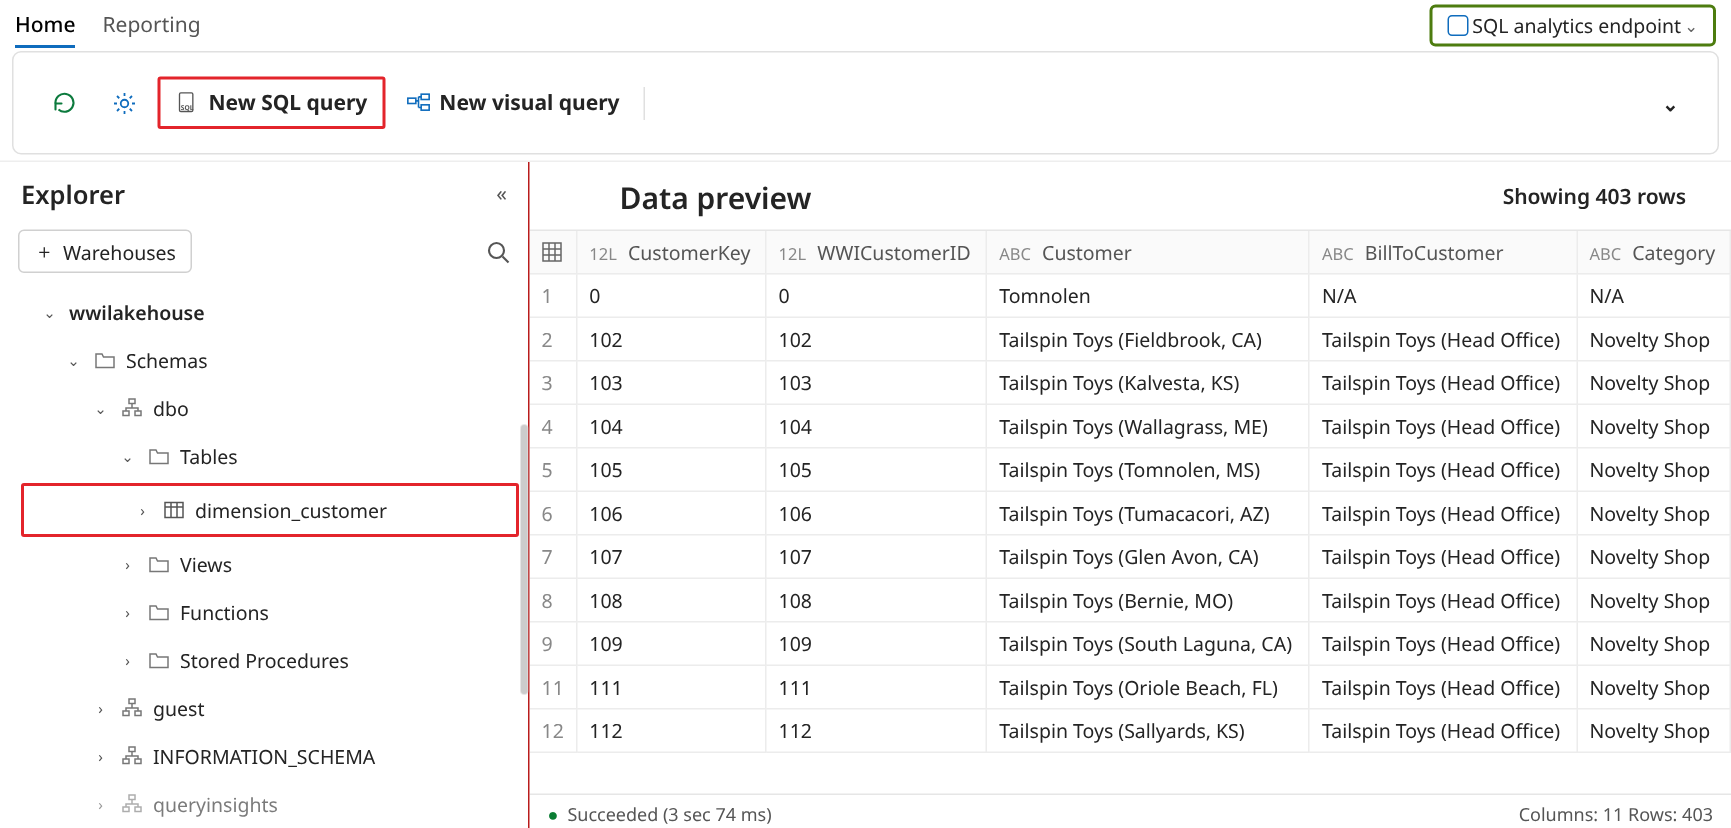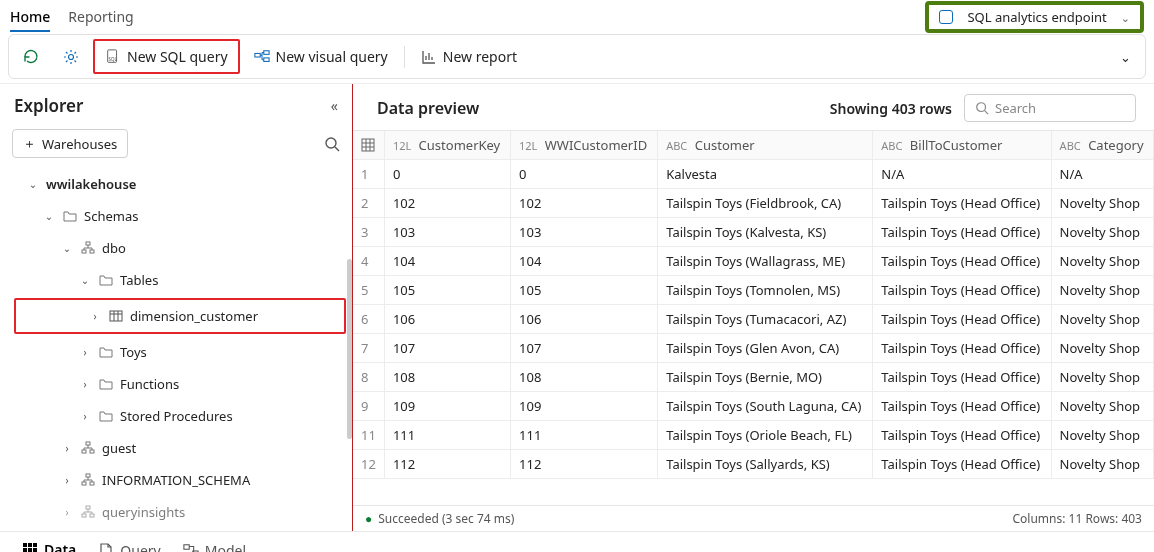--- a/index.html
+++ b/index.html
@@ -2,25 +2,25 @@
 <html><head>
   <meta charset="utf-8">
   <style>
     * { box-sizing: border-box; margin: 0; padding: 0; font-family: "Segoe UI", system-ui, sans-serif; }
     body { width: 1154px; height: 552px; background: #fff; color: #242424; font-size: 13px; overflow: hidden; }
 
     .topbar { display: flex; align-items: center; justify-content: space-between; padding: 4px 10px 0 10px; height: 30px; }
     .tabs { display: flex; gap: 18px; }
     .tab { padding: 4px 0; color: #555; cursor: pointer; font-size: 14px; }
     .tab.active { color: #000; border-bottom: 2px solid #0f6cbd; font-weight: 500; }
-    .endpoint { border: 4px solid #4d7c0f; border-radius: 4px; padding: 3px 10px; display: flex; align-items: center; gap: 14px; font-size: 13px; cursor: pointer; }
+    .endpoint { border: 2px solid #4d7c0f; border-radius: 4px; padding: 3px 10px; display: flex; align-items: center; gap: 2px; font-size: 13px; cursor: pointer; }
     .endpoint .cube { width: 14px; height: 14px; border: 1.5px solid #0f6cbd; border-radius: 3px; display: inline-block; position: relative; }
     .endpoint .chev { font-size: 11px; color: #666; }
 
-    .toolbar { border: 1px solid #e0e0e0; border-radius: 6px; margin: 4px 8px; padding: 4px; display: flex; align-items: center; gap: 4px; position: relative; }
+    .toolbar { border: 1px solid #e0e0e0; border-radius: 6px; margin: 4px 8px; padding: 16px; display: flex; align-items: center; gap: 4px; position: relative; font-weight: bold; }
     .tb-item { display: flex; align-items: center; gap: 6px; padding: 6px 10px; border-radius: 4px; cursor: pointer; font-size: 14px; }
     .tb-item.boxed { border: 2.5px solid #e3242b; border-radius: 2px; }
     .tb-sep { width: 1px; height: 22px; background: #e0e0e0; margin: 0 2px; }
     .toolbar .more { margin-left: auto; padding: 6px 10px; cursor: pointer; }
 
     .main { display: flex; height: 448px; border-top: 1px solid #eee; }
     .explorer { width: 353px; border-right: 1px solid #b91c1c; display: flex; flex-direction: column; position: relative; }
     .explorer-head { display: flex; align-items: center; padding: 10px 14px 8px 14px; }
     .explorer-head .title { font-weight: 600; font-size: 17px; flex: 1; }
     .explorer-head .collapse { cursor: pointer; font-size: 14px; color: #555; }
@@ -33,21 +33,21 @@
     .tree-item .icon { width: 16px; display: flex; justify-content: center; color: #555; }
     .tree-item.highlight { border: 2.5px solid #e3242b; border-radius: 2px; }
     .ind-1 { padding-left: 26px; }
     .ind-2 { padding-left: 42px; }
     .ind-3 { padding-left: 60px; }
     .ind-4 { padding-left: 78px; }
     .explorer-scroll { position: absolute; right: 0; top: 175px; width: 5px; height: 180px; background: #ccc; border-radius: 3px; }
 
     .preview { flex: 1; display: flex; flex-direction: column; overflow: hidden; }
     .preview-header { display: flex; align-items: center; padding: 10px 18px 8px 24px; }
-    .preview-header .title { font-weight: 600; font-size: 16px; flex: 1; }
+    .preview-header .title { font-weight: 600; font-size: 20px; flex: 1; margin-left: 36px; }
     .preview-header .rows { font-weight: 600; font-size: 14px; margin-right: 12px; }
     .search-box { border: 1px solid #d0d0d0; border-radius: 4px; padding: 4px 10px; display: flex; align-items: center; gap: 6px; width: 172px; color: #888; }
 
     .grid { flex: 1; overflow: auto; border-top: 1px solid #e6e6e6; }
     table { border-collapse: collapse; width: 100%; }
     th, td { border-right: 1px solid #ececec; border-bottom: 1px solid #ececec; padding: 5px 8px; text-align: left; font-size: 13px; white-space: nowrap; }
     th { font-weight: 400; color: #555; background: #fafafa; }
     th .type { color: #888; font-size: 11px; margin-right: 4px; }
     .rownum { color: #888; font-size: 13px; width: 30px; text-align: left; }
     th.corner { background: #fafafa; }
@@ -109,29 +109,20 @@
       <svg width="18" height="18" viewBox="0 0 18 18" fill="none" stroke="#0f6cbd" stroke-width="1.2">
           <rect x="1" y="5" width="6" height="4"></rect>
           <rect x="11" y="2" width="6" height="4"></rect>
           <rect x="11" y="10" width="6" height="4"></rect>
           <path d="M7 7h2M9 4h2M9 12h2M9 4v8"></path>
         </svg>
     </span>
     <span>New visual query</span>
   </div>
   <div class="tb-sep"></div>
-  <div class="tb-item">
-    <span class="ico">
-      <svg width="16" height="16" viewBox="0 0 16 16" fill="none" stroke="#555" stroke-width="1.3">
-          <path d="M2 2v12h12"></path>
-          <path d="M5 11V7M8 11V4M11 11V8"></path>
-        </svg>
-    </span>
-    <span>New report</span>
-  </div>
   <div class="more">
     <span>⌄</span>
   </div>
 </div>
 
 <div class="main">
   <div class="explorer">
     <div class="explorer-head">
       <div class="title">Explorer</div>
       <div class="collapse">
@@ -195,21 +186,21 @@
           </span>
         <span>dimension_customer</span>
       </div>
       <div class="tree-item ind-4">
         <span class="chev">›</span>
         <span class="icon">
             <svg width="14" height="14" viewBox="0 0 14 14" fill="none" stroke="#777" stroke-width="1">
               <path d="M1 3h4l1 2h7v7H1z"></path>
             </svg>
           </span>
-        <span>Toys</span>
+        <span>Views</span>
       </div>
       <div class="tree-item ind-4">
         <span class="chev">›</span>
         <span class="icon">
             <svg width="14" height="14" viewBox="0 0 14 14" fill="none" stroke="#777" stroke-width="1">
               <path d="M1 3h4l1 2h7v7H1z"></path>
             </svg>
           </span>
         <span>Functions</span>
       </div>
@@ -259,29 +250,20 @@
         <span>queryinsights</span>
       </div>
     </div>
     <div class="explorer-scroll"></div>
   </div>
 
   <div class="preview">
     <div class="preview-header">
       <div class="title">Data preview</div>
       <div class="rows">Showing 403 rows</div>
-      <div class="search-box">
-        <span>
-            <svg width="14" height="14" viewBox="0 0 16 16" fill="none" stroke="#888" stroke-width="1.4">
-              <circle cx="7" cy="7" r="5"></circle>
-              <path d="M11 11l4 4"></path>
-            </svg>
-          </span>
-        <span>Search</span>
-      </div>
     </div>
     <div class="grid">
       <table>
         <thead>
             <tr id="header-row">
               <th class="corner">
                 <svg width="14" height="14" viewBox="0 0 14 14" fill="none" stroke="#666" stroke-width="1">
                   <rect x="1" y="1" width="12" height="12"></rect>
                   <path d="M1 5h12M1 9h12M5 1v12M9 1v12"></path>
                 </svg>
@@ -291,21 +273,21 @@
               <th><span class="type">ABC</span> Customer</th>
               <th><span class="type">ABC</span> BillToCustomer</th>
               <th><span class="type">ABC</span> Category</th>
             </tr>
           </thead>
         <tbody id="body-rows">
             <tr>
               <td class="rownum">1</td>
               <td>0</td>
               <td>0</td>
-              <td>Kalvesta</td>
+              <td>Tomnolen</td>
               <td>N/A</td>
               <td>N/A</td>
             </tr>
             <tr>
               <td class="rownum">2</td>
               <td>102</td>
               <td>102</td>
               <td>Tailspin Toys (Fieldbrook, CA)</td>
               <td>Tailspin Toys (Head Office)</td>
               <td>Novelty Shop</td>

